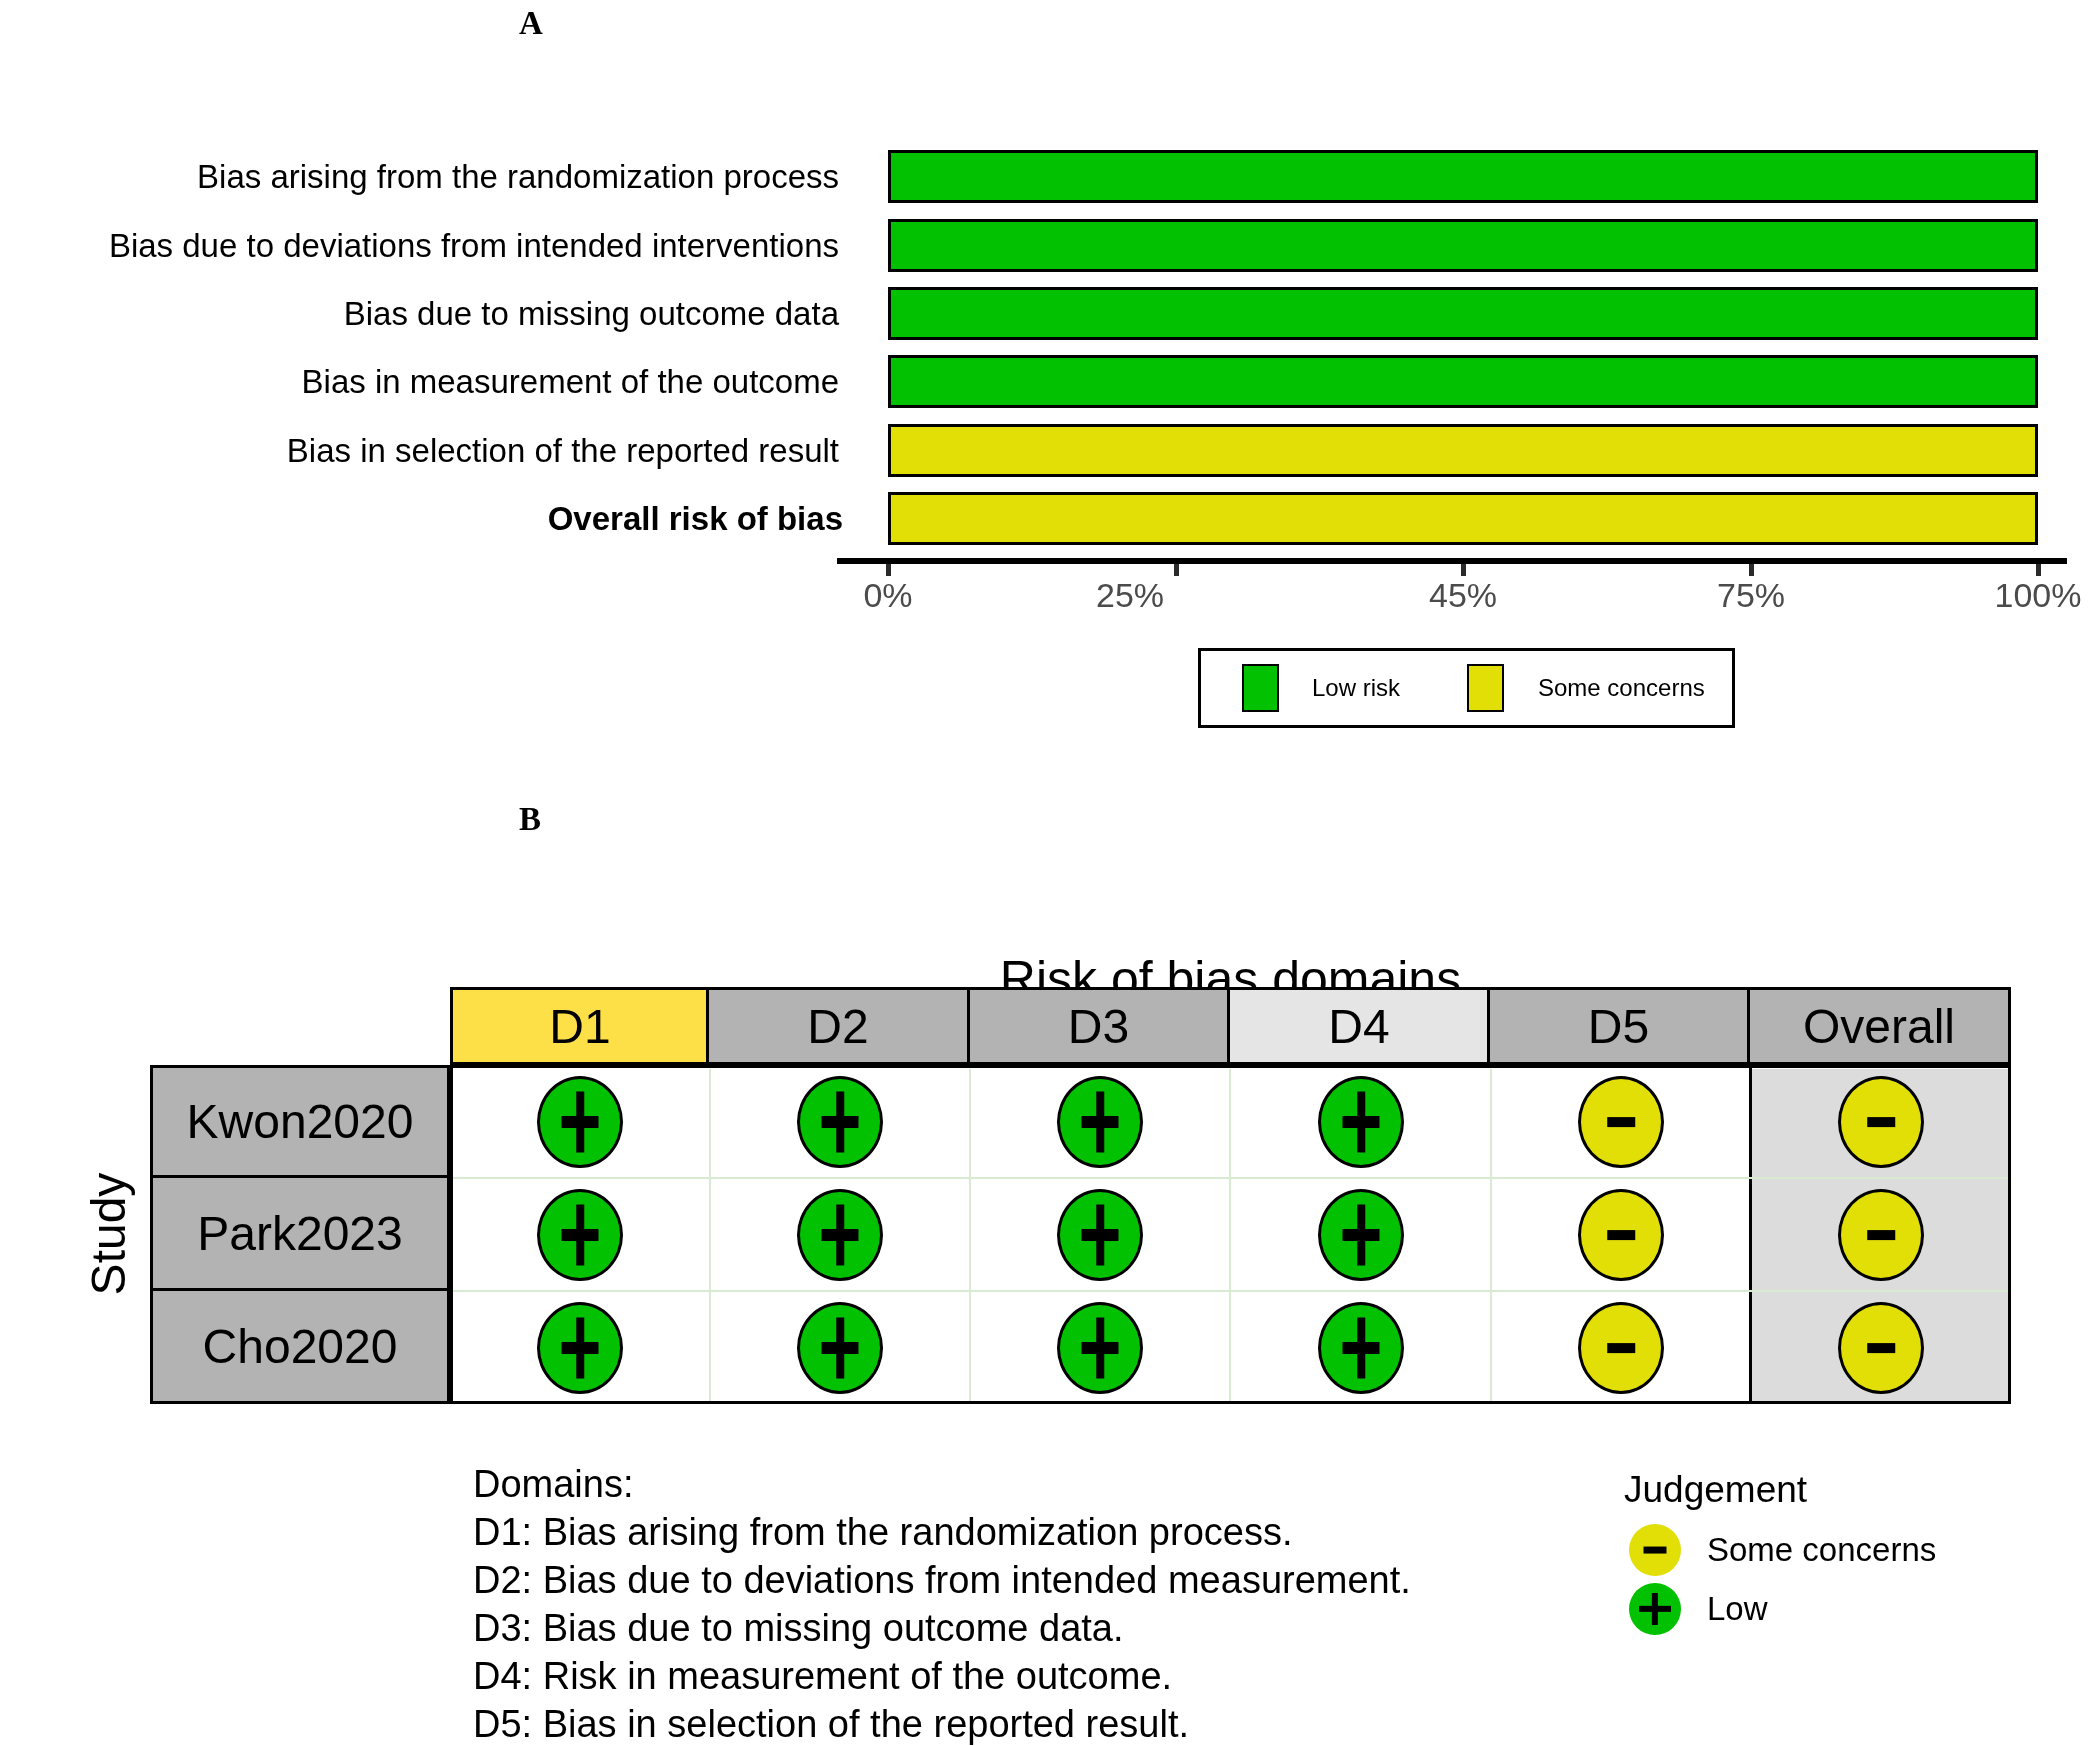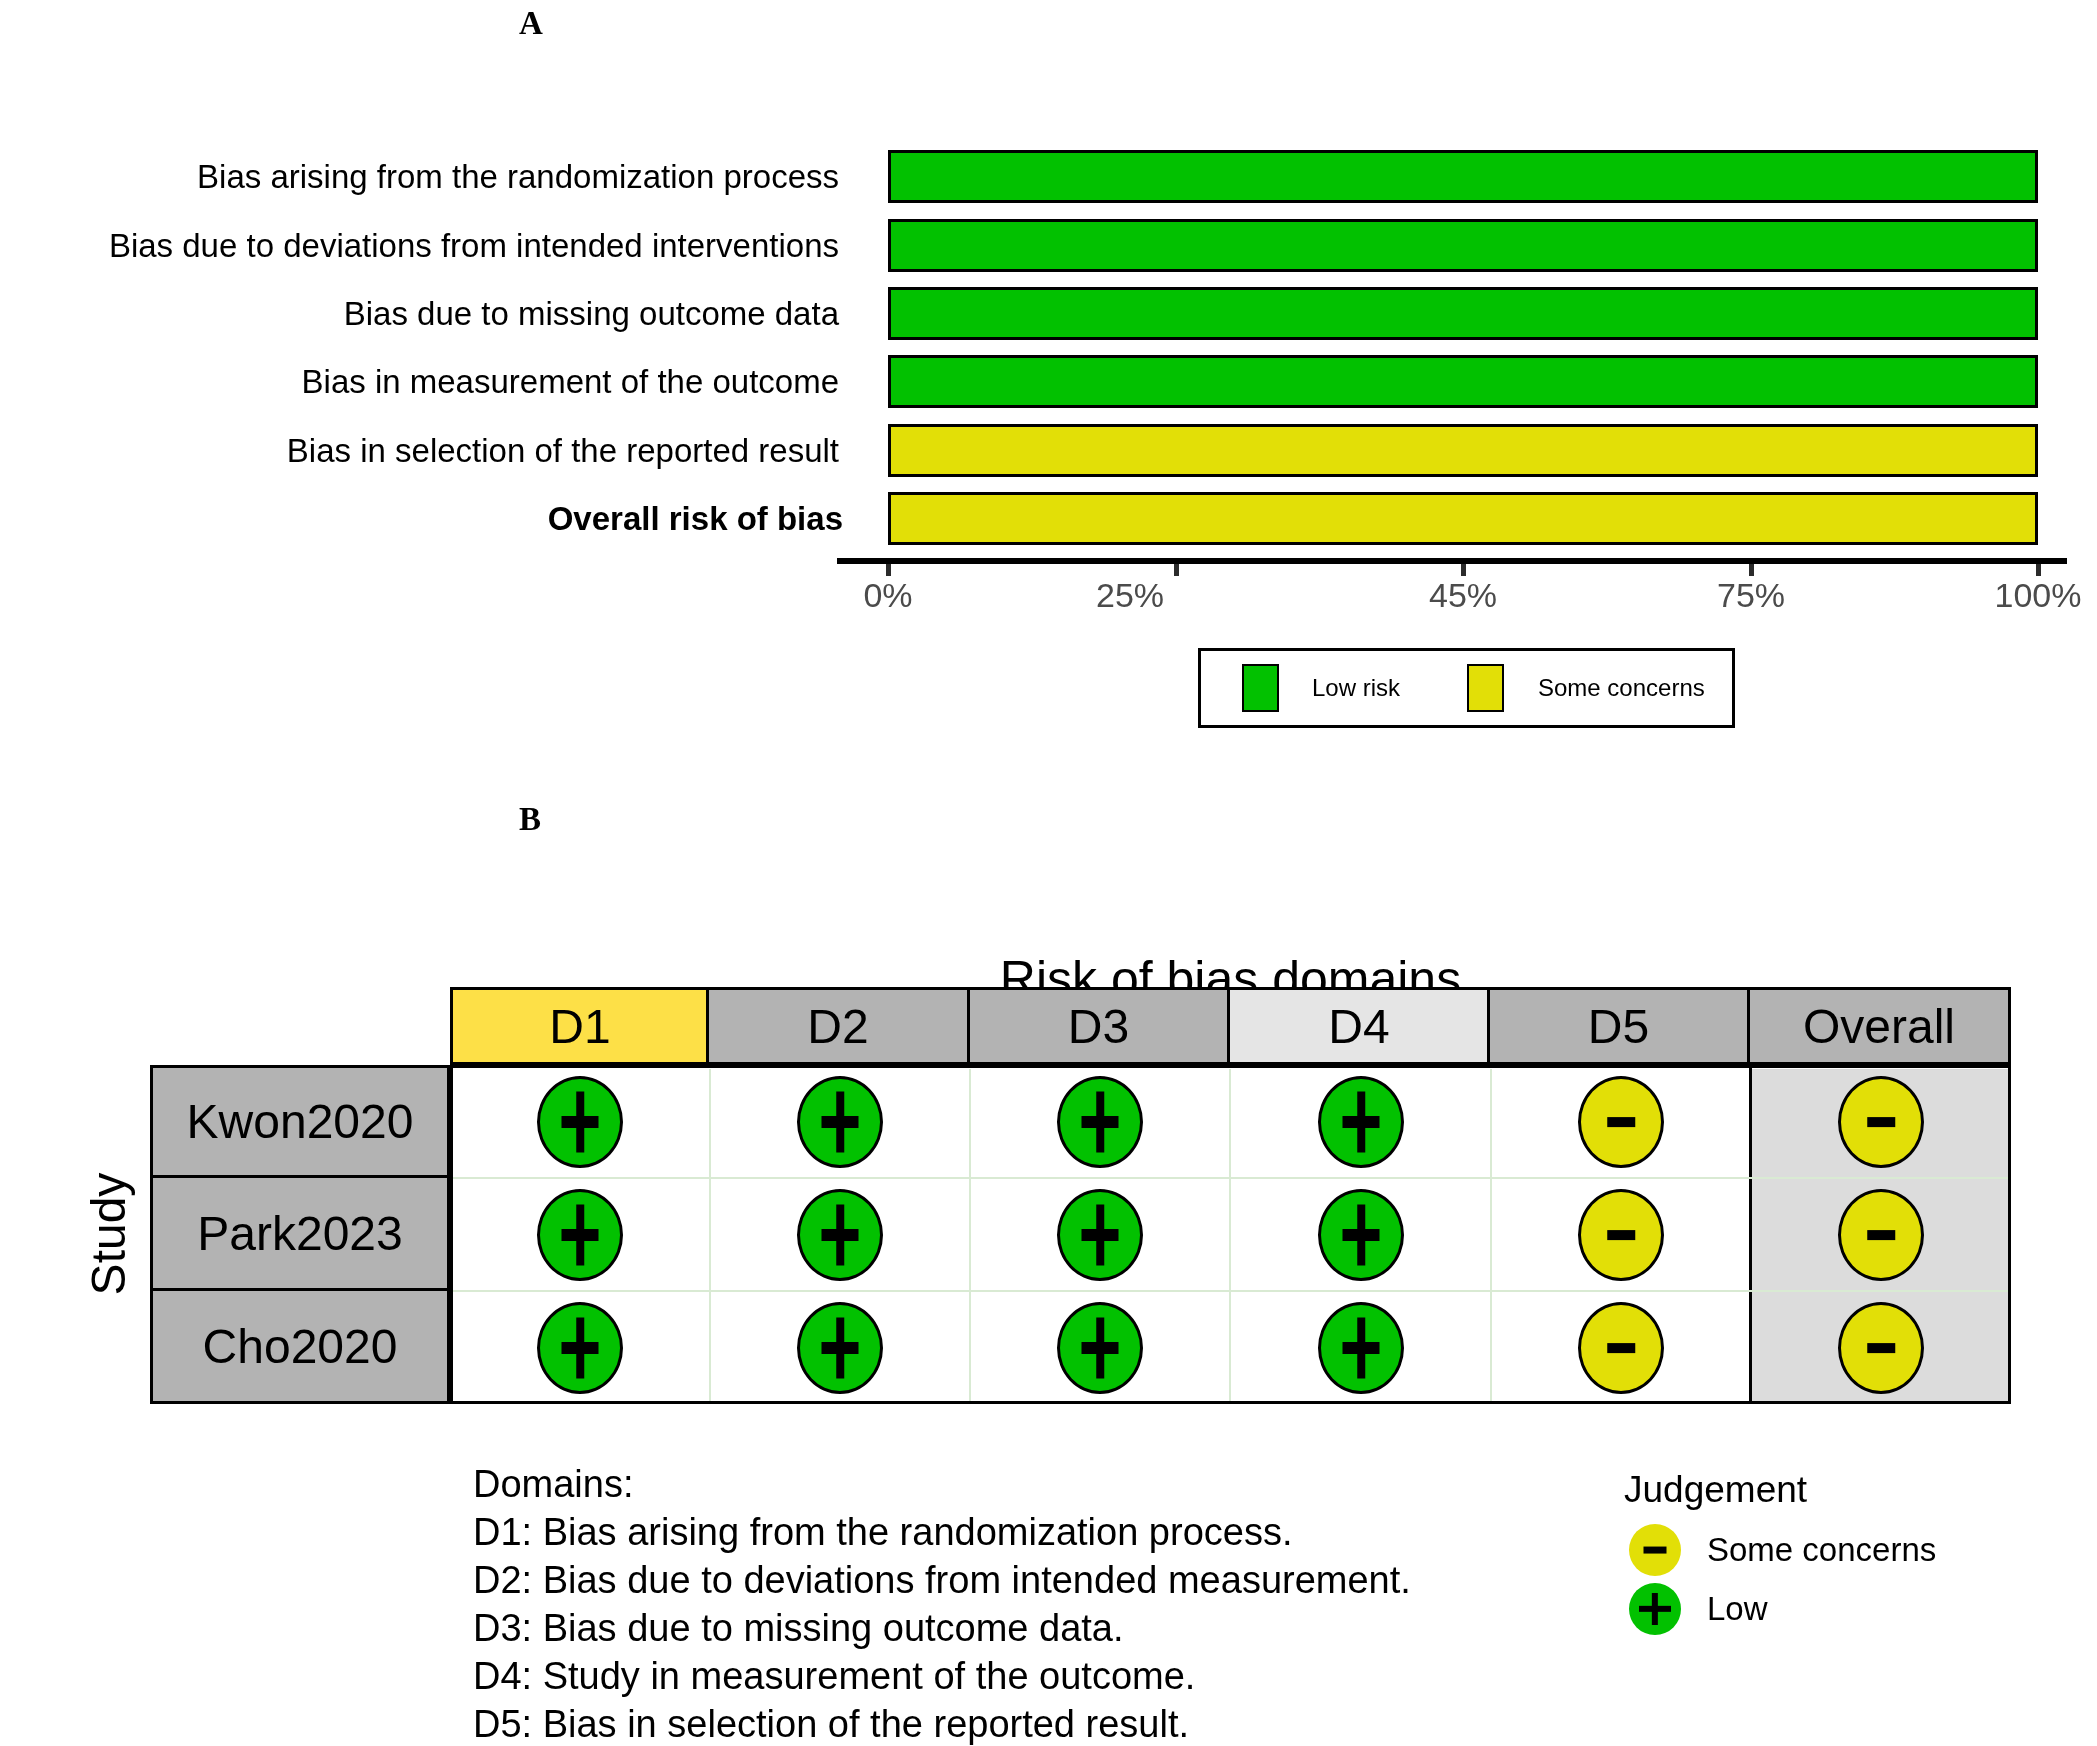--- a/index.html
+++ b/index.html
@@ -165,21 +165,21 @@
       <div class="circle bordered abs" style="left: 1838px; top: 1302px; width: 86px; height: 92px; background: rgb(226, 223, 7);">
         <div class="sym" style="width: 27.5px; height: 9.8px;"></div>
       </div>
     </div>
 
   <div class="abs" id="b-footnotes" style="left:473px;top:1460px;">
       <div class="footnote">Domains:</div>
       <div class="footnote">D1: Bias arising from the randomization process.</div>
       <div class="footnote">D2: Bias due to deviations from intended measurement.</div>
       <div class="footnote">D3: Bias due to missing outcome data.</div>
-      <div class="footnote">D4: Study in measurement of the outcome.</div>
+      <div class="footnote">D4: Risk in measurement of the outcome.</div>
       <div class="footnote">D5: Bias in selection of the reported result.</div>
     </div>
 
   <div class="abs judgement-title" style="left:1624px;top:1469px;">Judgement</div>
   <div id="b-judgement">
       <div class="circle abs" style="left: 1629px; top: 1524px; width: 52px; height: 52px; background: rgb(226, 223, 7);">
         <div class="sym" style="width: 23px; height: 6.9px;"></div>
       </div>
       <div class="abs judgement-label" style="left: 1707px; top: 1524px; height: 52px; line-height: 52px;">Some concerns</div>
       <div class="circle abs" style="left: 1629px; top: 1583px; width: 52px; height: 52px; background: rgb(2, 193, 0);">

